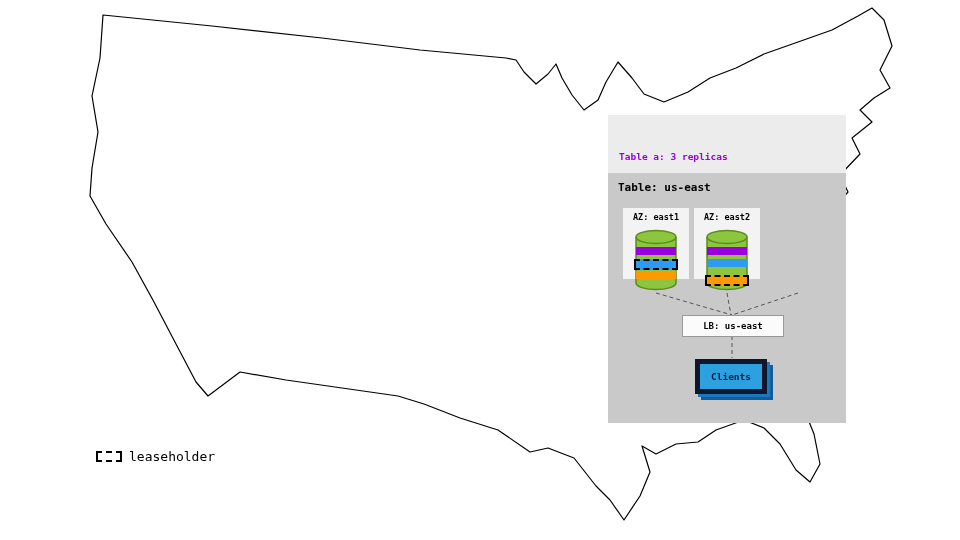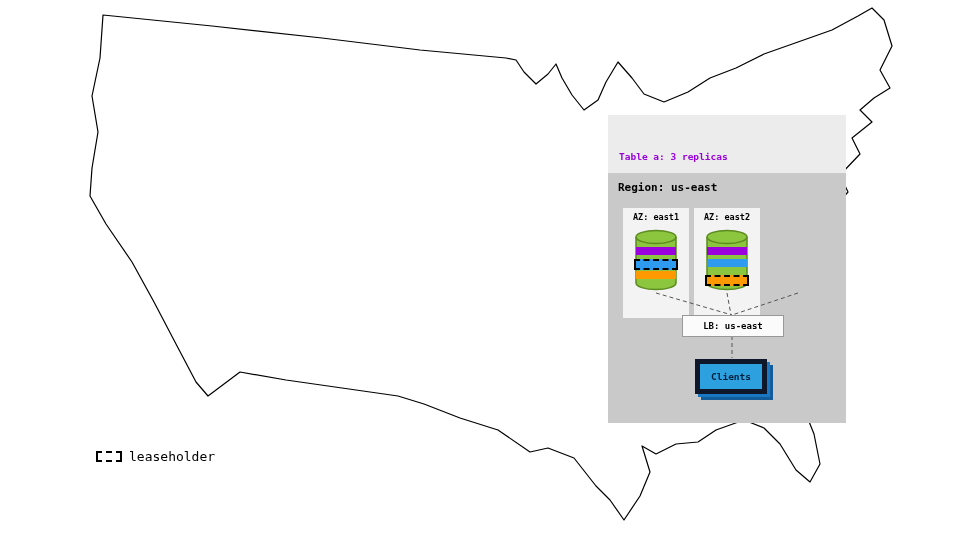--- a/index.html
+++ b/index.html
@@ -8,21 +8,21 @@
   .usmap{position:absolute;left:0;top:0;}
 
   
   .panel{position:absolute;left:608px;top:115px;width:238px;height:308px;background:#ececec;font-weight:bold;}
   .legend{position:absolute;left:11px;top:7px;font-size:9.5px;line-height:14px;white-space:pre;}
   .legend div{height:14px;}
 
   .region{position:absolute;left:0;top:58px;width:238px;height:250px;background:#c9c9c9;}
   .region-label{position:absolute;left:10px;top:8px;font-size:11px;color:#000;}
 
-  .az{position:absolute;top:35px;width:66px;height:110px;background:#f3f3f3;}
+  .az{position:absolute;top:35px;width:66px;height:71px;background:#f3f3f3;}
   .az1{left:15px}.az2{left:86px}.az3{left:157px}
   .az-label{text-align:center;font-size:8.5px;padding-top:4px;color:#000;}
   .cyl{position:absolute;left:9px;top:20px;}
 
   .bar{position:absolute;left:13px;width:40px;height:8px;}
   .bar.lease{left:11px;width:40px;height:7px;border:2px dashed #000;}
   .bar-p{top:39px}.bar-b{top:51px}.bar-o{top:63px}.bar-o.low{top:67px}
 
   .lines{position:absolute;left:0;top:0;pointer-events:none;}
 
@@ -60,21 +60,21 @@
 
   <div class="panel">
 
     <div class="legend">
       <div style="color: rgb(153, 0, 221);">Table a: 3 replicas</div>
       <div style="color: rgb(46, 155, 240);">Index a: 3 replicas</div>
       <div style="color: rgb(255, 153, 0);">Table b: 3 replicas</div>
     </div>
 
     <div class="region">
-      <div class="region-label">Region: us-east</div>
+      <div class="region-label">Table: us-east</div>
 
       <div class="az az1">
         <div class="az-label">AZ: east1</div>
         <svg class="cyl" width="48" height="64" viewBox="0 0 48 64">
           <path d="M4 9 L4 55 A20 6.5 0 0 0 44 55 L44 9" stroke="#5b8a1e" stroke-width="1.5" fill="#8cc63f"></path>
           <ellipse cx="24" cy="9" rx="20" ry="6.5" stroke="#5b8a1e" stroke-width="1.5" fill="#8cc63f"></ellipse>
         </svg>
         <div class="bar bar-p" style="background: rgb(153, 0, 221);"></div>
         <div class="bar bar-b lease" style="background: rgb(46, 155, 240);"></div>
         <div class="bar bar-o" style="background: rgb(255, 153, 0);"></div>

